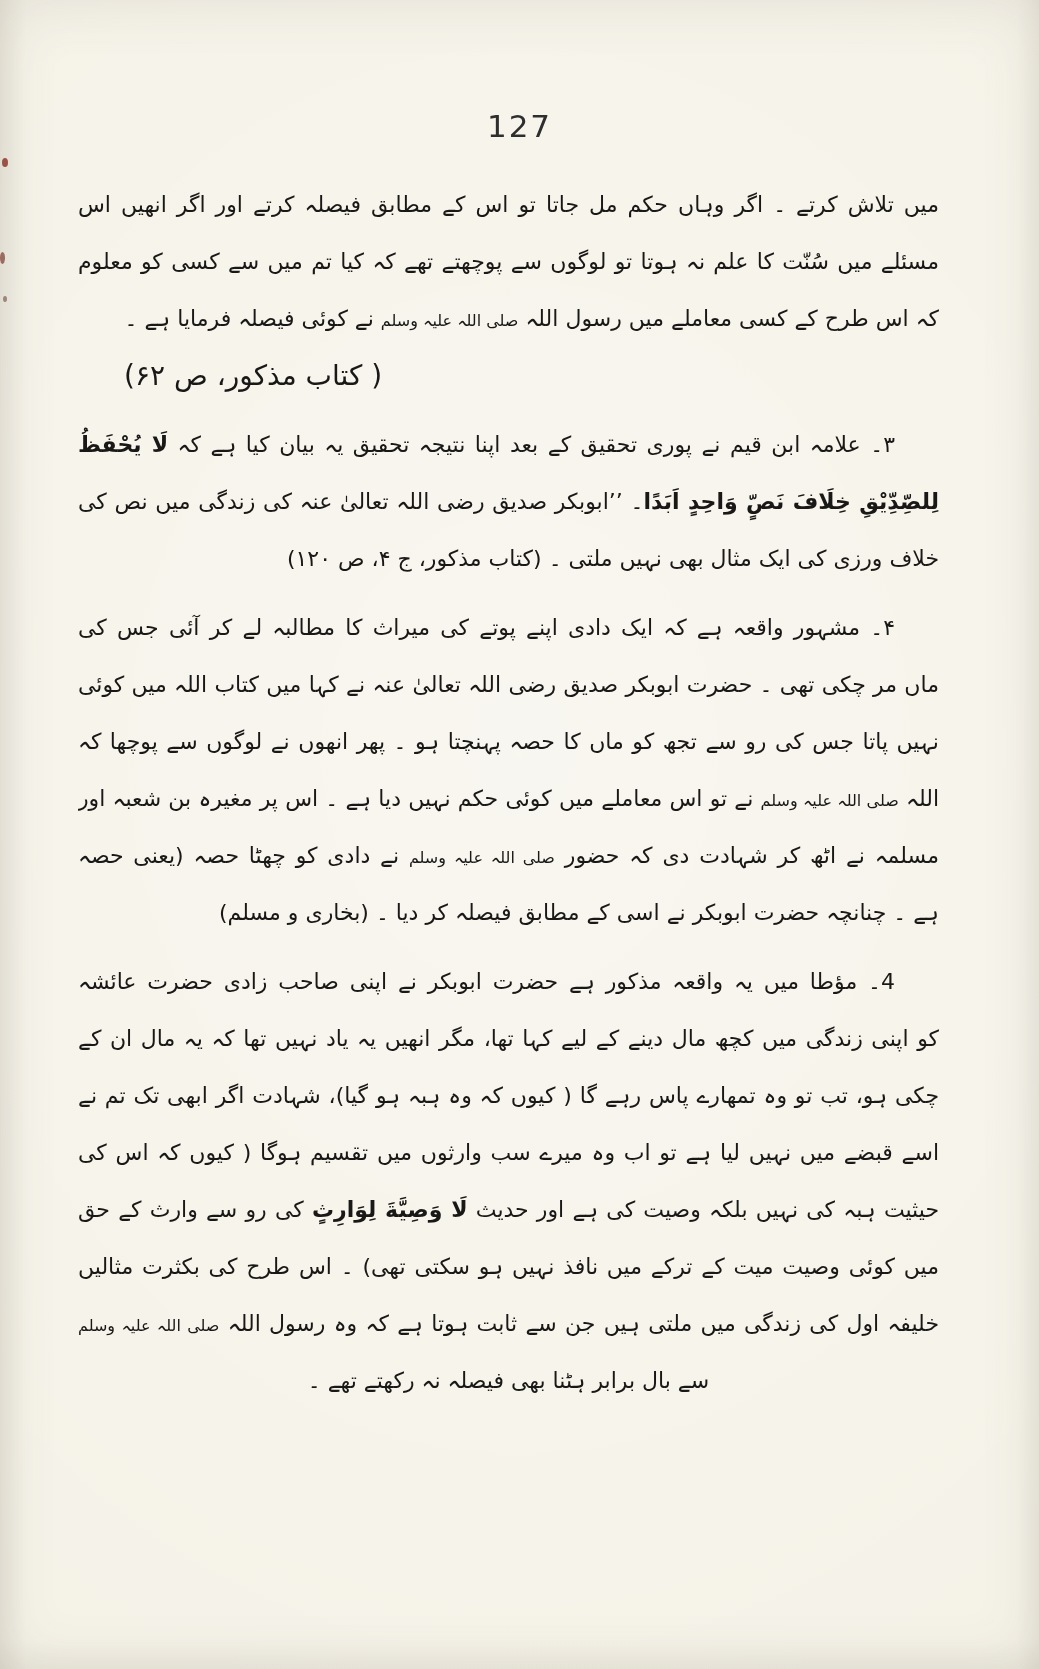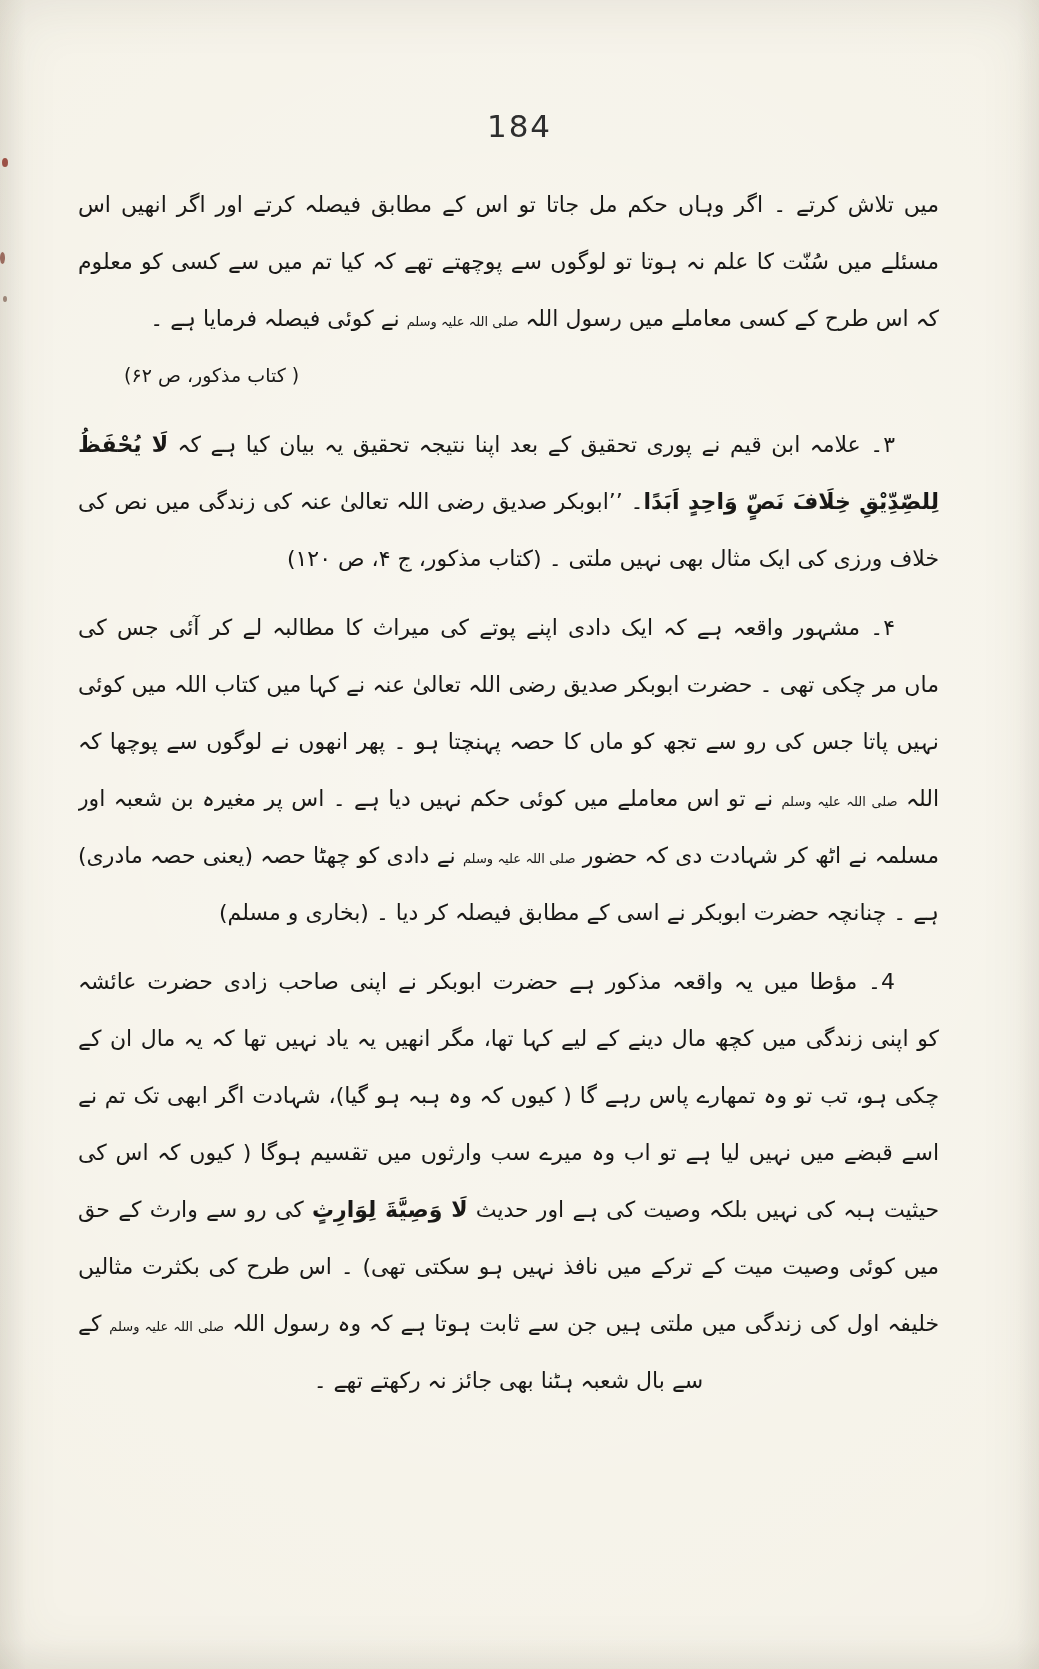--- a/index.html
+++ b/index.html
@@ -53,57 +53,57 @@
     white-space: normal;
   }
   .line.end {
     text-align: right;
     text-align-last: right;
   }
   .line.ref {
     text-align: left;
     text-align-last: left;
     padding-left: 46px;
-    font-size: 19px;
+    font-size: 28px;
   }
   .line.center {
     text-align: center;
     text-align-last: center;
   }
   .para-num {
     margin-top: 12px;
   }
   .indent {
     text-indent: 44px;
   }
   .arabic-bold {
     font-weight: bold;
   }
   .saw {
-    font-size: 13px;
+    font-size: 16px;
     letter-spacing: 0;
   }
   .speck {
     position: absolute;
     border-radius: 50%;
   }
   .speck.s1 { left: 2px; top: 158px; width: 6px; height: 9px; background: #8a2d22; opacity: .8; }
   .speck.s2 { left: 0px; top: 252px; width: 5px; height: 12px; background: #7c3a2c; opacity: .7; }
   .speck.s3 { left: 3px; top: 296px; width: 4px; height: 6px; background: #6d4a3a; opacity: .6; }
 </style>
 </head>
 <body>
 
 <div class="page">
 
   <span class="speck s1"></span>
   <span class="speck s2"></span>
   <span class="speck s3"></span>
 
-  <div class="page-number">184</div>
+  <div class="page-number">127</div>
 
   <div class="text-block" dir="rtl">
 
     <div>
       <div class="line">میں تلاش کرتے ۔ اگر وہاں حکم مل جاتا تو اس کے مطابق فیصلہ کرتے اور اگر انھیں اس</div>
       <div class="line">مسئلے میں سُنّت کا علم نہ ہوتا تو لوگوں سے پوچھتے تھے کہ کیا تم میں سے کسی کو معلوم ہے</div>
       <div class="line end"><span>کہ اس طرح کے کسی معاملے میں رسول اللہ </span><span class="saw">صلی اللہ علیہ وسلم</span><span> نے کوئی فیصلہ فرمایا ہے ۔</span></div>
       <div class="line ref">( کتاب مذکور، ص ۶۲)</div>
     </div>
 
@@ -123,17 +123,17 @@
     </div>
 
     <div class="para-num">
       <div class="line indent">4۔ مؤطا میں یہ واقعہ مذکور ہے حضرت ابوبکر نے اپنی صاحب زادی حضرت عائشہ</div>
       <div class="line">کو اپنی زندگی میں کچھ مال دینے کے لیے کہا تھا، مگر انھیں یہ یاد نہیں تھا کہ یہ مال ان کے</div>
       <div class="line">چکی ہو، تب تو وہ تمھارے پاس رہے گا ( کیوں کہ وہ ہبہ ہو گیا)، شہادت اگر ابھی تک تم نے</div>
       <div class="line">اسے قبضے میں نہیں لیا ہے تو اب وہ میرے سب وارثوں میں تقسیم ہوگا ( کیوں کہ اس کی</div>
       <div class="line"><span>حیثیت ہبہ کی نہیں بلکہ وصیت کی ہے اور حدیث </span><span class="arabic-bold">لَا وَصِیَّةَ لِوَارِثٍ</span><span> کی رو سے وارث کے حق</span></div>
       <div class="line">میں کوئی وصیت میت کے ترکے میں نافذ نہیں ہو سکتی تھی) ۔ اس طرح کی بکثرت مثالیں</div>
       <div class="line"><span>خلیفہ اول کی زندگی میں ملتی ہیں جن سے ثابت ہوتا ہے کہ وہ رسول اللہ </span><span class="saw">صلی اللہ علیہ وسلم</span><span> کے طریقے</span></div>
-      <div class="line center">سے بال شعبہ ہٹنا بھی جائز نہ رکھتے تھے ۔</div>
+      <div class="line center">سے بال برابر ہٹنا بھی فیصلہ نہ رکھتے تھے ۔</div>
     </div>
 
   </div>
 </div>
 
 </body></html>

